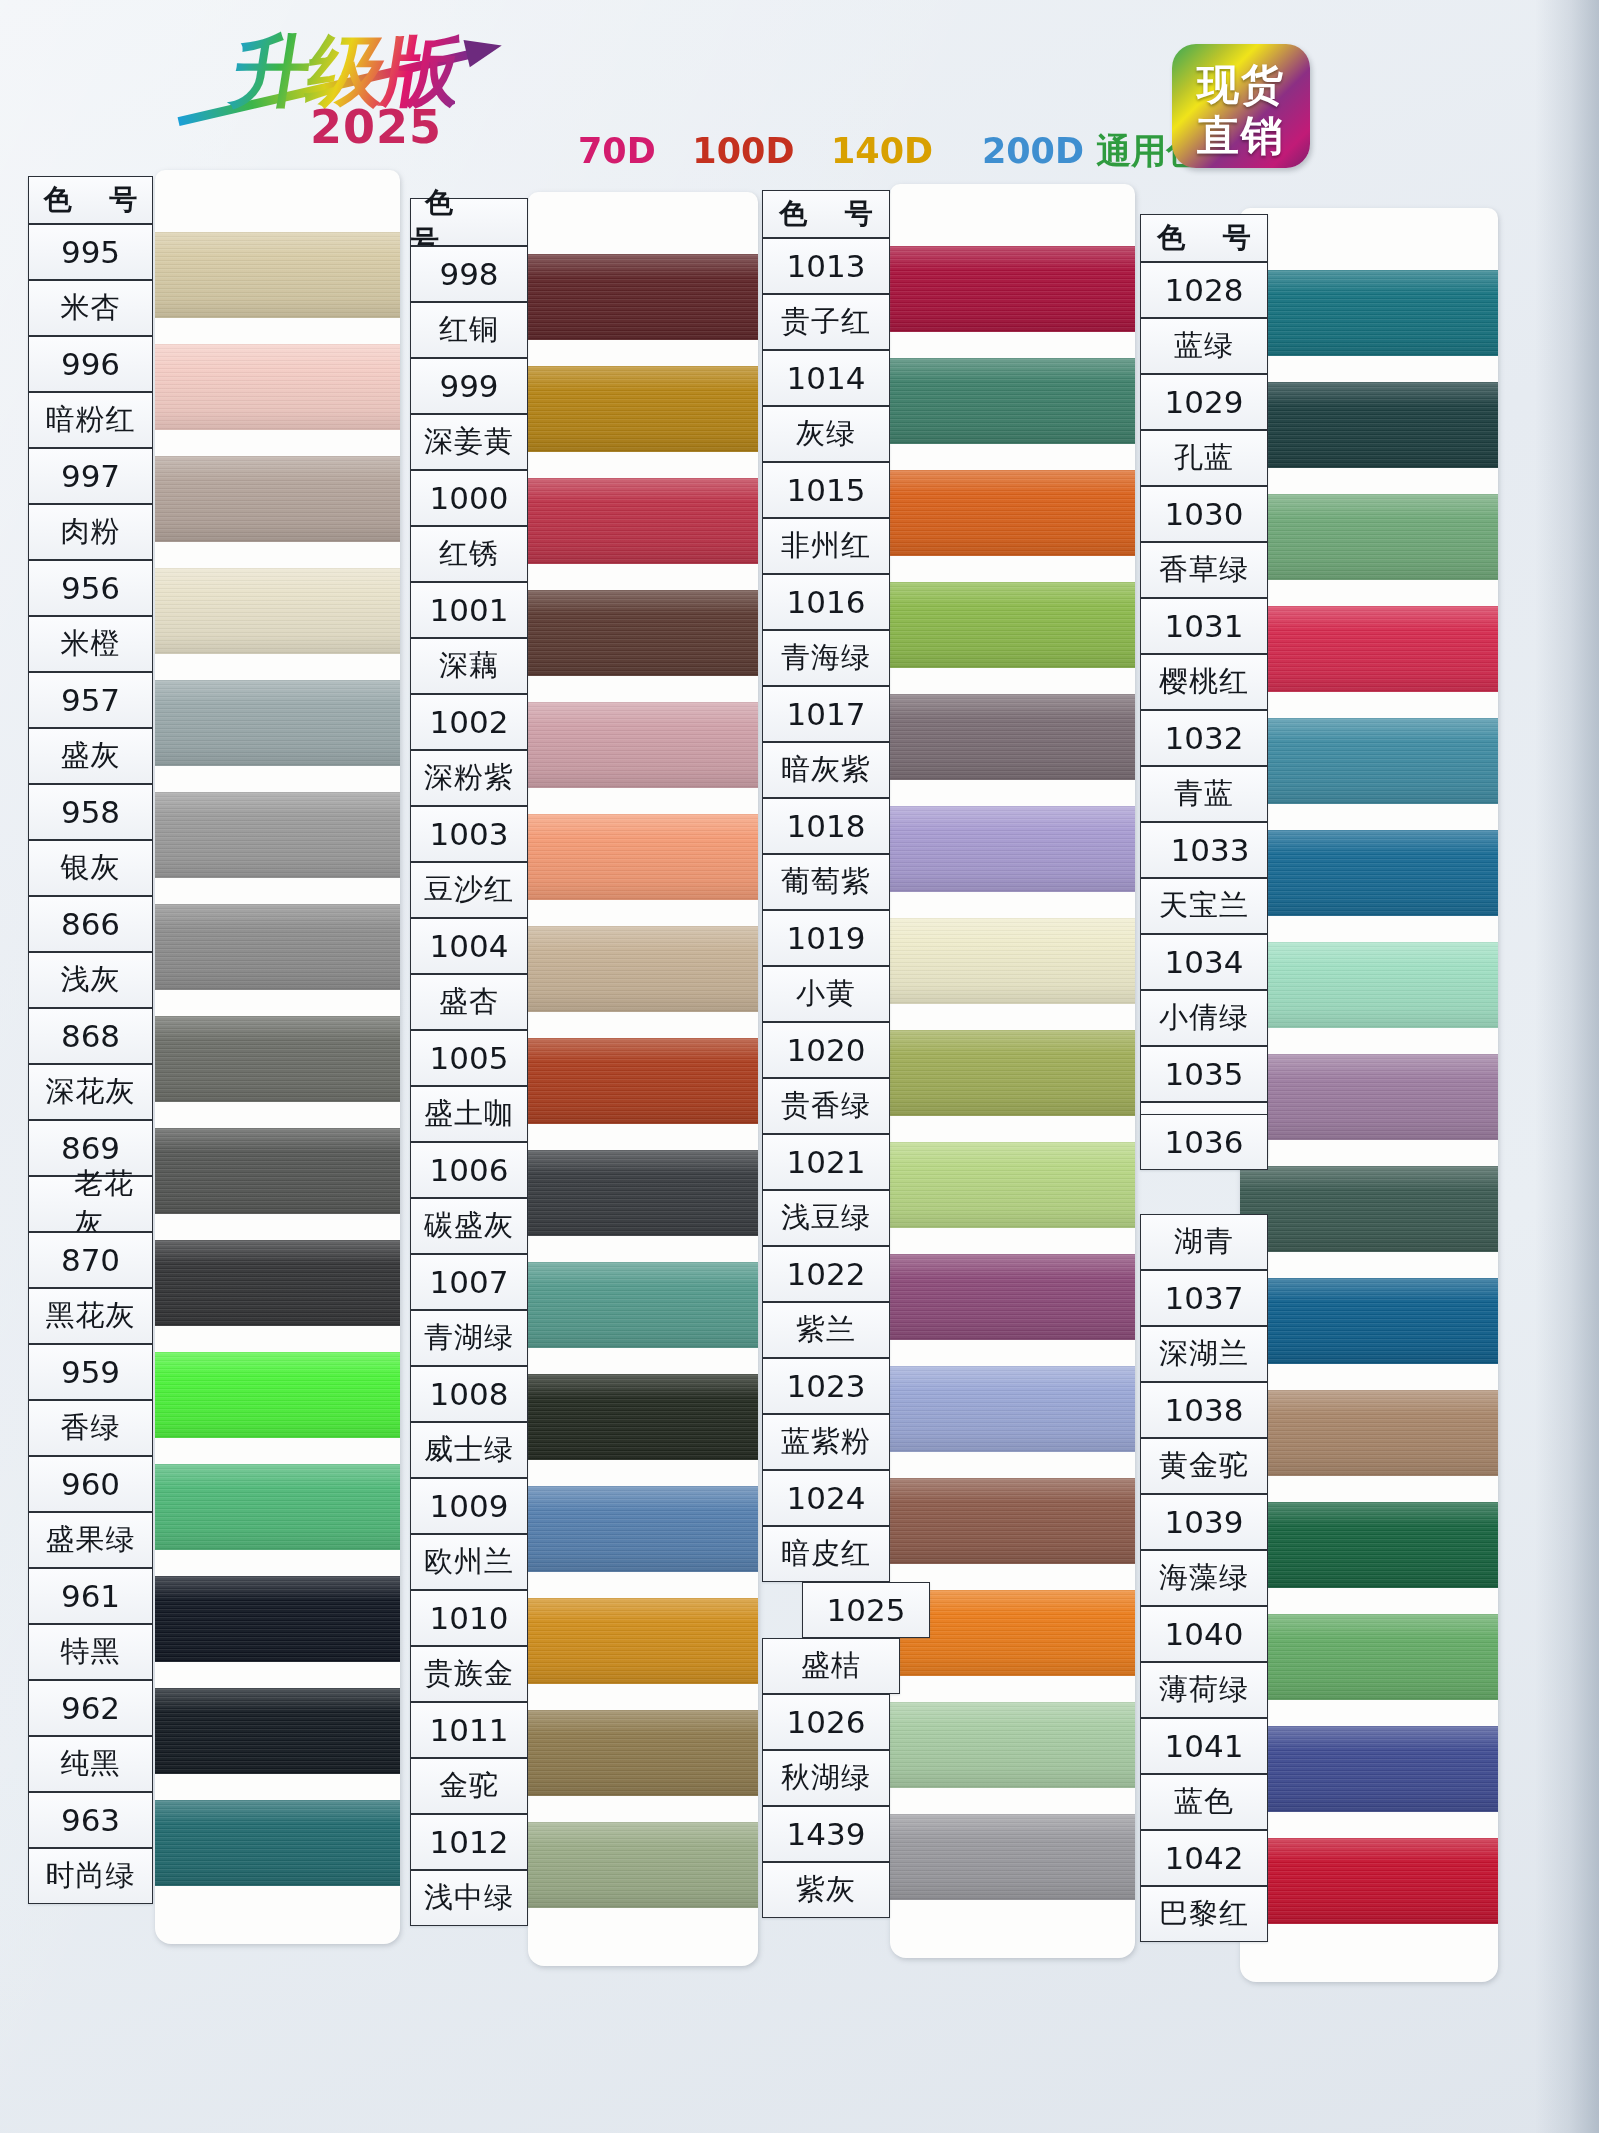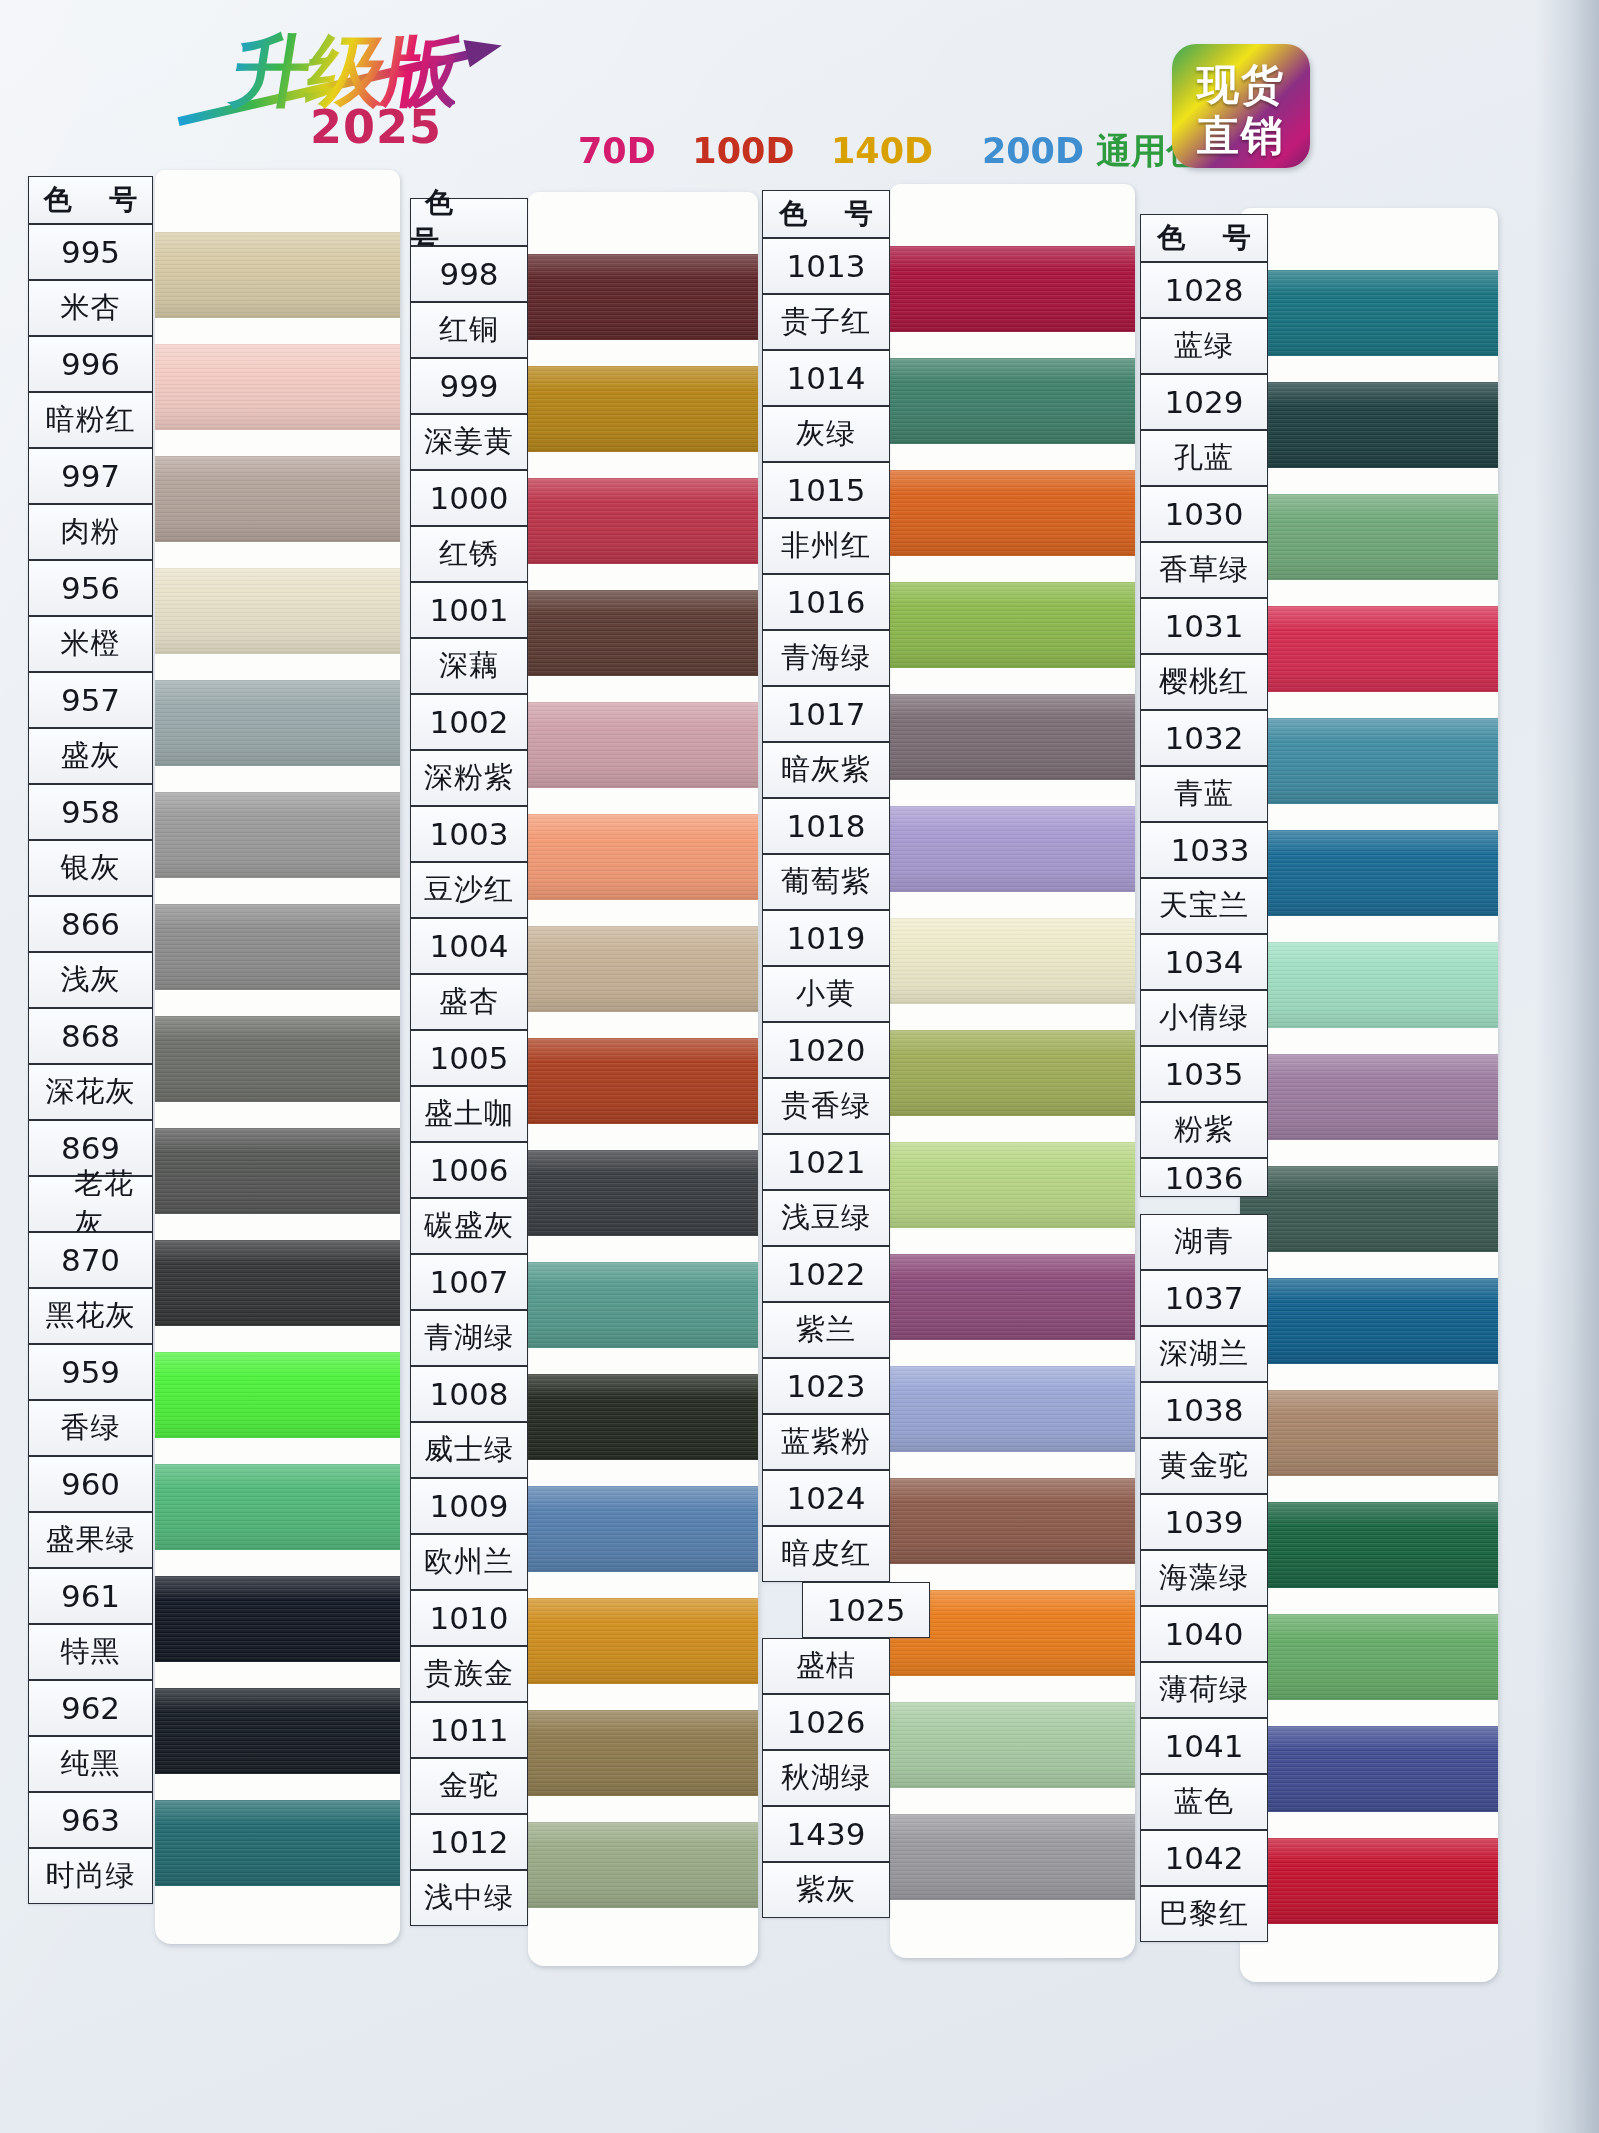--- a/index.html
+++ b/index.html
@@ -461,21 +461,21 @@
       <div class="lcell name" style="top: 888px; width: 128px; height: 56px;">贵香绿</div>
       <div class="lcell code" style="top: 944px; width: 128px; height: 56px;">1021</div>
       <div class="lcell name" style="top: 1000px; width: 128px; height: 56px;">浅豆绿</div>
       <div class="lcell code" style="top: 1056px; width: 128px; height: 56px;">1022</div>
       <div class="lcell name" style="top: 1112px; width: 128px; height: 56px;">紫兰</div>
       <div class="lcell code" style="top: 1168px; width: 128px; height: 56px;">1023</div>
       <div class="lcell name" style="top: 1224px; width: 128px; height: 56px;">蓝紫粉</div>
       <div class="lcell code" style="top: 1280px; width: 128px; height: 56px;">1024</div>
       <div class="lcell name" style="top: 1336px; width: 128px; height: 56px;">暗皮红</div>
       <div class="lcell code" style="top: 1392px; width: 128px; height: 56px; margin-left: 40px;">1025</div>
-      <div class="lcell name" style="top: 1448px; width: 128px; height: 56px;">盛桔</div>
+      <div class="lcell name" style="top: 1448px; width: 138px; height: 56px;">盛桔</div>
       <div class="lcell code" style="top: 1504px; width: 128px; height: 56px;">1026</div>
       <div class="lcell name" style="top: 1560px; width: 128px; height: 56px;">秋湖绿</div>
       <div class="lcell code" style="top: 1616px; width: 128px; height: 56px;">1439</div>
       <div class="lcell name" style="top: 1672px; width: 128px; height: 56px;">紫灰</div>
     </div>
     <div class="swatch-card" style="left: 1240px; top: 40px; width: 258px; height: 1774px;">
       <div class="swatch" style="background: rgb(22, 114, 127); top: 62px; height: 86px;">
         <div class="fiber"></div>
         <div class="glint"></div>
       </div>
@@ -547,21 +547,21 @@
       <div class="lcell code" style="top: 384px; width: 128px; height: 56px;">1031</div>
       <div class="lcell name" style="top: 440px; width: 128px; height: 56px;">樱桃红</div>
       <div class="lcell code" style="top: 496px; width: 128px; height: 56px;">1032</div>
       <div class="lcell name" style="top: 552px; width: 128px; height: 56px;">青蓝</div>
       <div class="lcell code" style="top: 608px; width: 128px; height: 56px; padding-left: 12px;">1033</div>
       <div class="lcell name" style="top: 664px; width: 128px; height: 56px;">天宝兰</div>
       <div class="lcell code" style="top: 720px; width: 128px; height: 56px;">1034</div>
       <div class="lcell name" style="top: 776px; width: 128px; height: 56px;">小倩绿</div>
       <div class="lcell code" style="top: 832px; width: 128px; height: 56px;">1035</div>
       <div class="lcell name" style="top: 888px; width: 128px; height: 56px;">粉紫</div>
-      <div class="lcell code" style="top: 944px; width: 128px; height: 39px;">1036</div>
+      <div class="lcell code" style="top: 900px; width: 128px; height: 56px;">1036</div>
       <div class="lcell name" style="top: 1000px; width: 128px; height: 56px;">湖青</div>
       <div class="lcell code" style="top: 1056px; width: 128px; height: 56px;">1037</div>
       <div class="lcell name" style="top: 1112px; width: 128px; height: 56px;">深湖兰</div>
       <div class="lcell code" style="top: 1168px; width: 128px; height: 56px;">1038</div>
       <div class="lcell name" style="top: 1224px; width: 128px; height: 56px;">黄金驼</div>
       <div class="lcell code" style="top: 1280px; width: 128px; height: 56px;">1039</div>
       <div class="lcell name" style="top: 1336px; width: 128px; height: 56px;">海藻绿</div>
       <div class="lcell code" style="top: 1392px; width: 128px; height: 56px;">1040</div>
       <div class="lcell name" style="top: 1448px; width: 128px; height: 56px;">薄荷绿</div>
       <div class="lcell code" style="top: 1504px; width: 128px; height: 56px;">1041</div>

